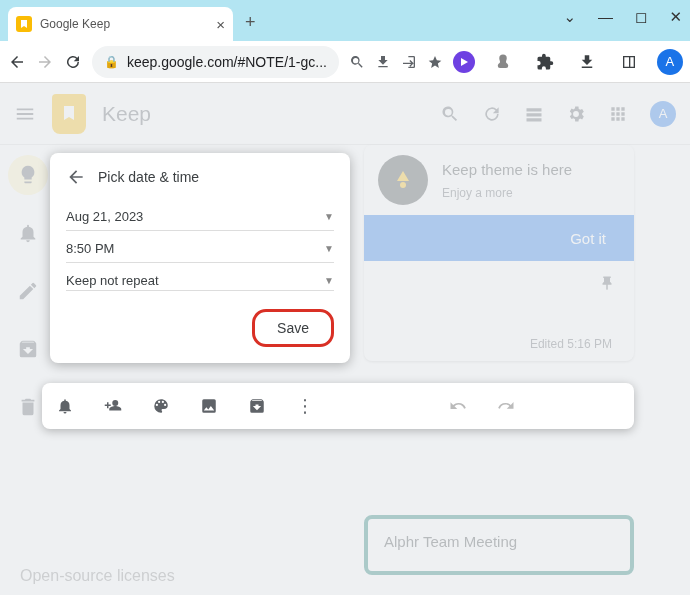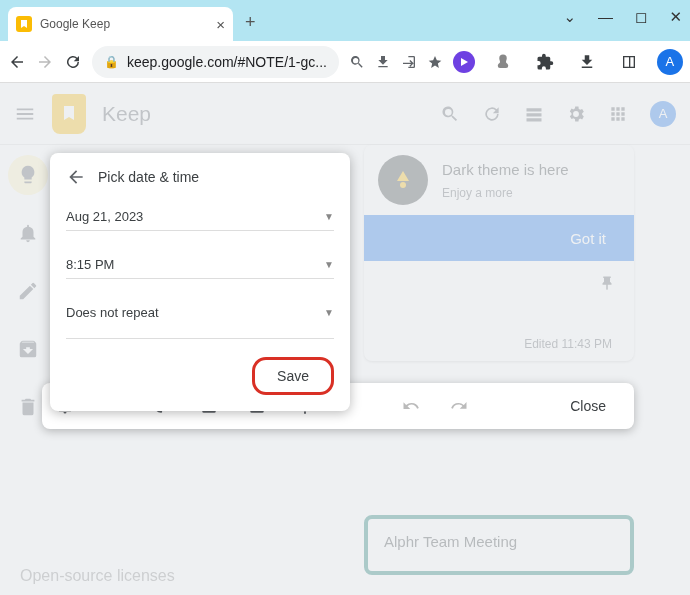--- a/index.html
+++ b/index.html
@@ -60,21 +60,21 @@
 .note-toolbar { height: 46px; display: flex; align-items: center; padding: 0 14px; gap: 30px; color: #5f6368; }
 .note-toolbar .spacer { flex: 1; }
 .note-toolbar .undo, .note-toolbar .redo { color: #bbb; }
 .close-btn { background: none; border: none; font-size: 14px; color: #3c4043; cursor: pointer; padding: 6px 14px; }
 
 
 .date-modal { position: absolute; left: 50px; top: 70px; width: 300px; background: #fff; border-radius: 8px; box-shadow: 0 2px 12px rgba(0,0,0,0.28); z-index: 10; padding: 14px 16px 16px; }
 .date-modal .header { display: flex; align-items: center; gap: 12px; margin-bottom: 14px; }
 .date-modal .header .back { color: #5f6368; cursor: pointer; }
 .date-modal .header .title { font-size: 14px; color: #3c4043; }
-.date-field { border-bottom: 1px solid #ddd; padding: 8px 0 6px; display: flex; justify-content: space-between; align-items: center; margin-bottom: 18px; cursor: pointer; text-align: right; }
+.date-field { border-bottom: 1px solid #ddd; padding: 8px 0 6px; display: flex; justify-content: space-between; align-items: center; margin-bottom: 2px; cursor: pointer; text-align: right; }
 .date-field span { font-size: 13px; color: #3c4043; }
 .date-field .arrow { font-size: 10px; color: #888; }
 .save-row { display: flex; justify-content: flex-end; margin-top: 18px; }
 .save-btn { border: 3px solid #d93025; background: none; padding: 8px 22px; font-size: 14px; color: #3c4043; cursor: pointer; border-radius: 14px; }
 
 svg { display: block; }
 </style>
 </head>
 <body>
 
@@ -233,34 +233,34 @@
 
   <div class="promo">
     <div class="promo-top">
       <div class="promo-img">
           <svg width="30" height="30" viewBox="0 0 30 30">
             <path fill="#fbbc04" d="M15 6l6 10H9z"></path>
             <circle cx="15" cy="20" r="3" fill="#fbbc04"></circle>
           </svg>
         </div>
       <div class="promo-text">
-        <div class="t1">Dark theme is here</div>
+        <div class="t1">Keep theme is here</div>
         <div class="t2">Enjoy a more</div>
       </div>
     </div>
     <div class="promo-bar">
         <button>Got it</button>
       </div>
     <div class="promo-body">
       <div class="pin-icon">
           <svg width="18" height="18" viewBox="0 0 24 24">
             <path fill="#5f6368" d="M16 9V4h1V2H7v2h1v5l-2 2v2h5v6l1 1 1-1v-6h5v-2z"></path>
           </svg>
         </div>
-      <div class="edited">Edited 11:43 PM</div>
+      <div class="edited">Edited 5:16 PM</div>
     </div>
   </div>
 
   <div class="note-card">
     <div class="title">Alphr Team Meeting</div>
   </div>
 
   <div class="licenses">Open-source licenses</div>
 
   <div class="dim"></div>
@@ -284,43 +284,42 @@
         </svg>
       <span style="font-size:18px;cursor:pointer">⋮</span>
       <div class="spacer"></div>
       <svg class="undo" width="18" height="18" viewBox="0 0 24 24">
           <path fill="#bbb" d="M12.5 8c-2.65 0-5.05 1-6.9 2.6L2 7v9h9l-3.62-3.62A7.93 7.93 0 0 1 12.5 10c3.54 0 6.55 2.31 7.6 5.5l2.37-.78A10.5 10.5 0 0 0 12.5 8z"></path>
         </svg>
       <svg class="redo" width="18" height="18" viewBox="0 0 24 24">
           <path fill="#bbb" d="M18.4 10.6A10.45 10.45 0 0 0 11.5 8a10.5 10.5 0 0 0-9.97 6.72l2.37.78A7.94 7.94 0 0 1 11.5 10c1.93 0 3.68.73 5.12 1.88L13 15.5h9v-9z"></path>
         </svg>
       <div class="spacer"></div>
-      <button class="close-btn">Close</button>
     </div>
   </div>
 
   <div class="date-modal">
     <div class="header">
       <span class="back">
           <svg width="20" height="20" viewBox="0 0 24 24">
             <path fill="#5f6368" d="M20 11H7.8l5.6-5.6L12 4l-8 8 8 8 1.4-1.4L7.8 13H20z"></path>
           </svg>
         </span>
       <span class="title">Pick date &amp; time</span>
     </div>
     <div class="date-field">
       <span>Aug 21, 2023</span>
       <span class="arrow">▼</span>
     </div>
     <div class="date-field">
-      <span>8:15 PM</span>
+      <span>8:50 PM</span>
       <span class="arrow">▼</span>
     </div>
     <div class="date-field" style="border-bottom:none;border-top:none;">
-      <span>Does not repeat</span>
+      <span>Keep not repeat</span>
       <span class="arrow">▼</span>
     </div>
     <div style="border-bottom:1px solid #ddd;margin-top:-6px;"></div>
     <div class="save-row">
       <button class="save-btn">Save</button>
     </div>
   </div>
 
 </div>
 

